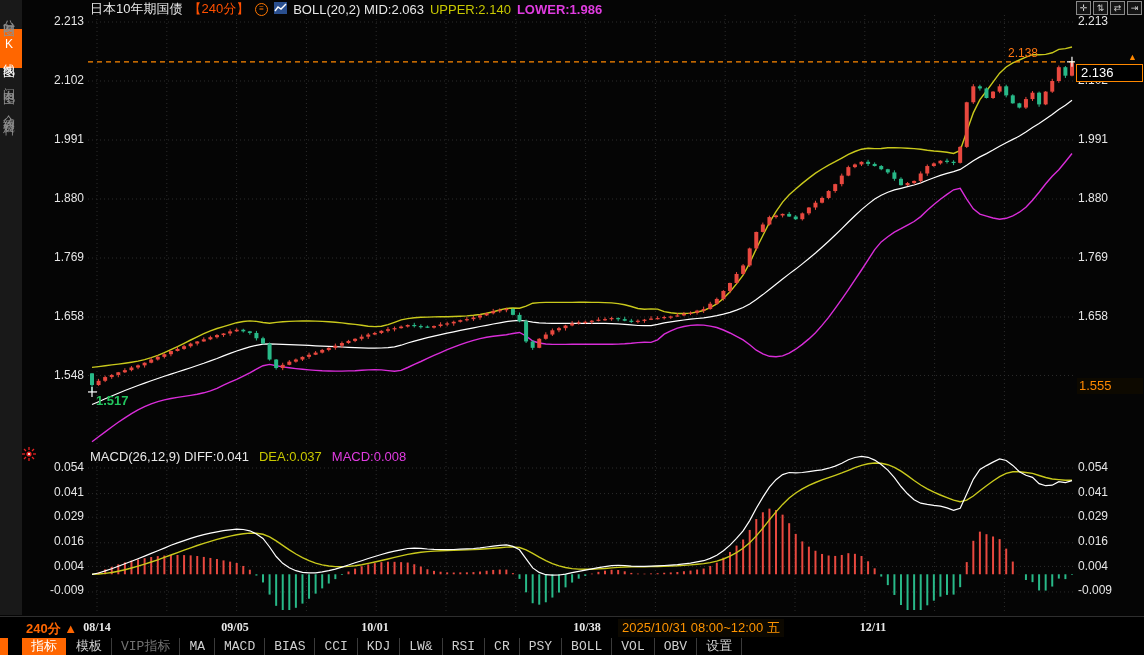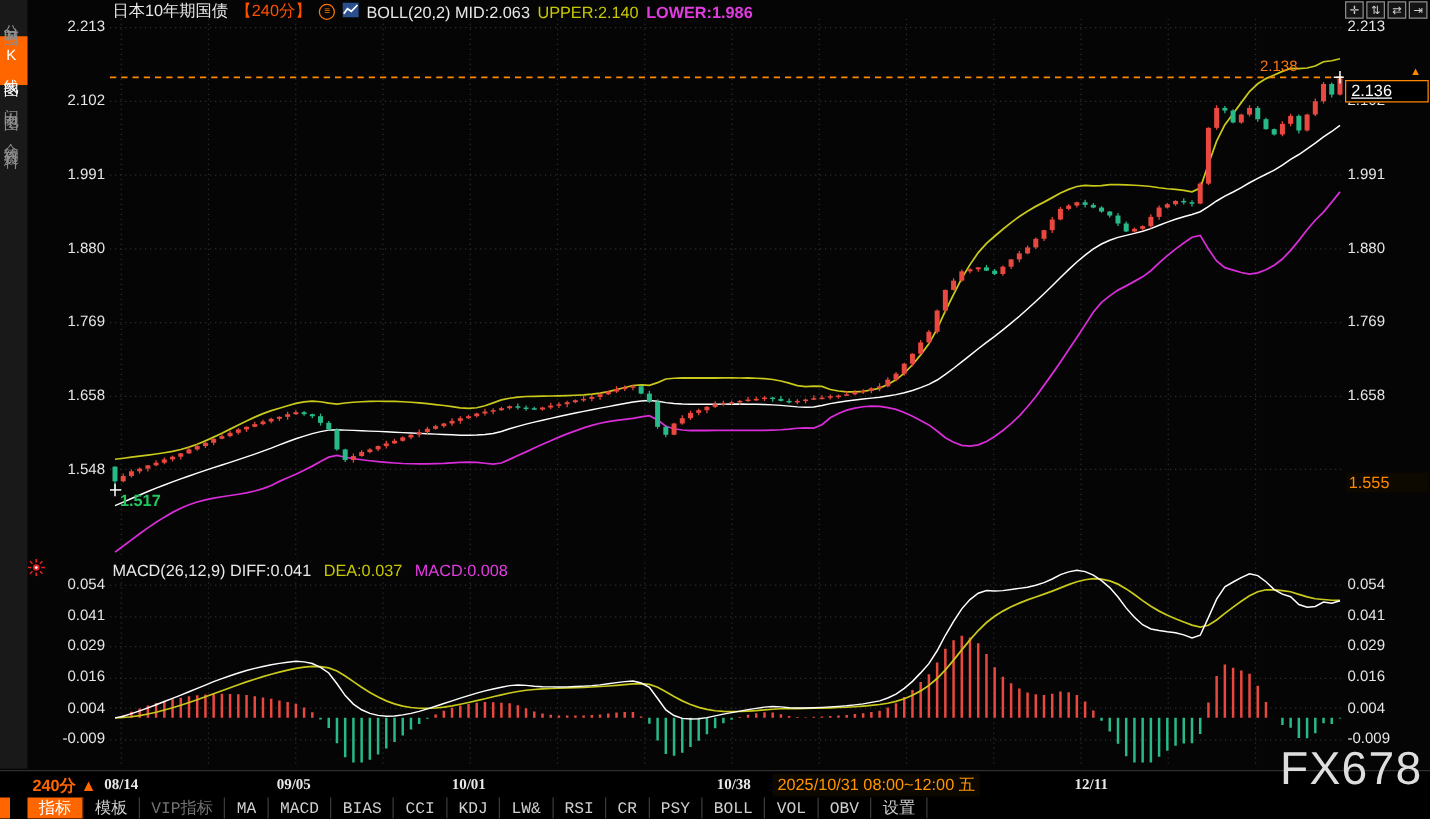--- a/index.html
+++ b/index.html
@@ -29,21 +29,21 @@
   .tr-btn { width:15px; height:14px; border:1px solid #8a8a8a; background:#141414; color:#d0d0d0;
             font-size:9px; line-height:12px; text-align:center; cursor:pointer; }
 
   
   .axlab { position:absolute; font-size:12px; color:#e6e6e6; }
   .axlab.left { width:82px; text-align:right; left:2px; }
   .axlab.right { left:1078px; text-align:left; }
 
   
   .price-box { position:absolute; left:1076px; width:67px; height:18px; border:1px solid #ff8800;
-               background:#000; color:#fff; font-size:13px; line-height:16px; padding-left:4px; z-index:15;text-decoration:underline; }
+               background:#000; color:#fff; font-size:13px; line-height:16px; padding-left:4px; z-index:15; }
   .price-arrow { position:absolute; color:#ff8800; font-size:9px; z-index:16; }
   .settle-box { position:absolute; left:1077px; width:66px; height:16px; background:#0d0900;
                 color:#ff8800; font-size:13px; line-height:16px; padding-left:2px; z-index:15; }
   .hi-label { position:absolute; color:#ff7711; font-size:12px; z-index:14; }
   .lo-label { position:absolute; color:#22c55e; font-size:13px; font-weight:bold; z-index:14; }
 
   .macd-hdr { position:absolute; left:90px; top:449px; font-size:13px; display:flex; gap:10px; white-space:nowrap; z-index:14;}
   .live-ic { position:absolute; left:22px; top:447px; z-index:14; }
 
   
@@ -687,14 +687,13 @@
       <div class="tb-tab">LW&amp;</div>
       <div class="tb-tab">RSI</div>
       <div class="tb-tab">CR</div>
       <div class="tb-tab">PSY</div>
       <div class="tb-tab">BOLL</div>
       <div class="tb-tab">VOL</div>
       <div class="tb-tab">OBV</div>
       <div class="tb-tab">设置</div>
     </div>
 
-  <div class="watermark">FX678</div>
 </div>
 
 </body></html>

